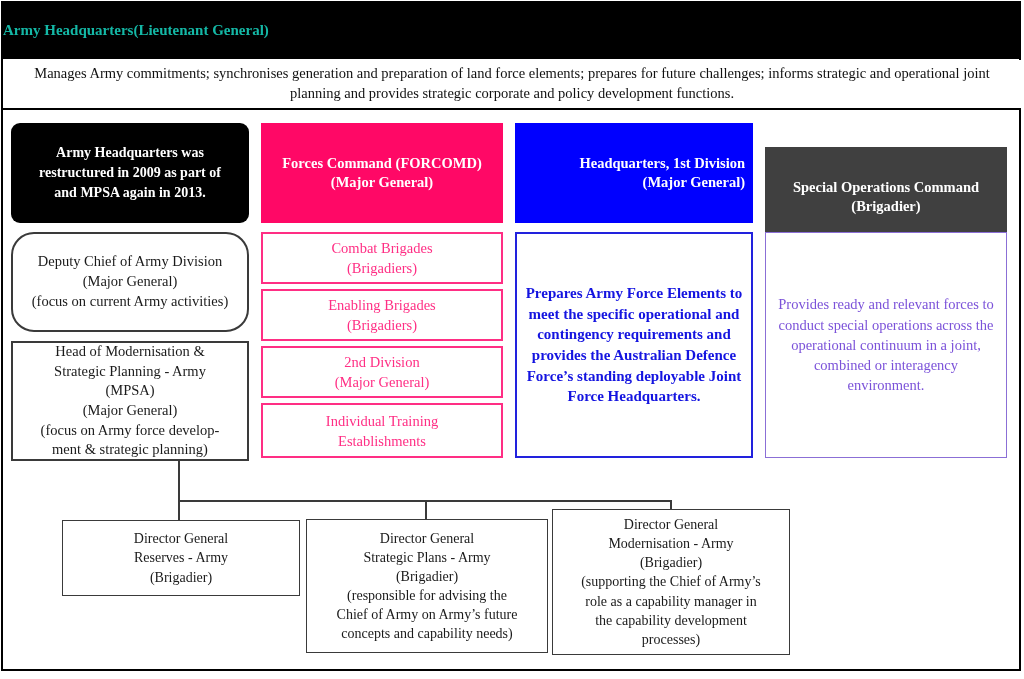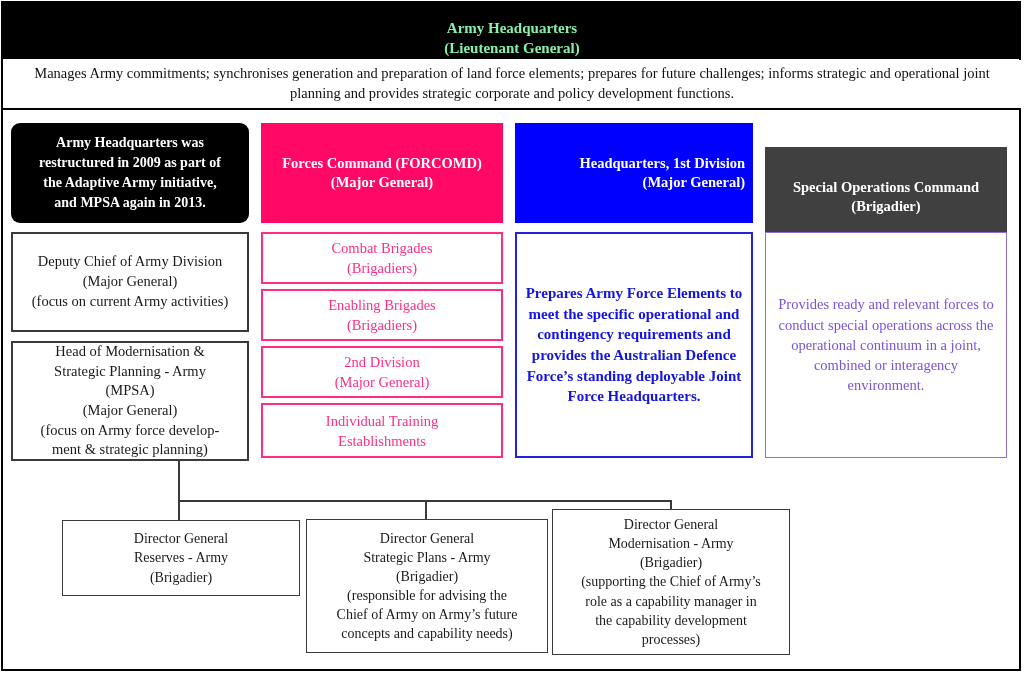--- a/index.html
+++ b/index.html
@@ -28,25 +28,25 @@
     box-sizing: border-box;
   }
   
   .top-banner {
     position: absolute;
     left: 3px;
     top: 3px;
     width: 1018px;
     height: 56px;
     background: #000000;
-    color: #86efac;
-    display: flex;
-    flex-direction: column;
-    align-items: center;
-    justify-content: flex-end;
+    color: #14b8a6;
+    display: flex;
+    flex-direction: row;
+    align-items: center;
+    justify-content: flex-start;
     font-weight: bold;
     font-size: 15px;
     line-height: 1.32;
     text-align: center;
     box-sizing: border-box;
   }
   
   .mission-strip {
     position: absolute;
     left: 3px;
@@ -108,21 +108,21 @@
   .box-line { display: block; }
 
   
   .left-box {
     border: 2px solid #3a3a3a;
     color: #1a1a1a;
     font-size: 14.5px;
     line-height: 1.36;
     padding: 4px 6px;
   }
-  #box-dcoa     { left: 11px; top: 232px; width: 238px; height: 100px; }
+  #box-dcoa     { left: 11px; top: 232px; width: 238px; height: 100px; border-radius: 23px; }
   #box-mpsa     { left: 11px; top: 341px; width: 238px; height: 120px; }
 
   
   .pink-box {
     border: 2px solid #FF2E84;
     color: #FF2E84;
     font-size: 14.5px;
     line-height: 1.38;
     padding: 2px 6px;
   }
@@ -191,21 +191,20 @@
     <span class="box-line">(Lieutenant General)</span>
   </div>
 
   <div class="mission-strip">
     <div class="mission-text">Manages Army commitments; synchronises generation and preparation of land force elements; prepares for future challenges; informs strategic and operational joint planning and provides strategic corporate and policy development functions.</div>
   </div>
 
   <div class="col-header note hdr-note">
     <span class="box-line">Army Headquarters was</span>
     <span class="box-line">restructured in 2009 as part of</span>
-    <span class="box-line">the Adaptive Army initiative,</span>
     <span class="box-line">and MPSA again in 2013.</span>
   </div>
 
   <div class="col-header hdr-forcomd">
     <span class="box-line">Forces Command (FORCOMD)</span>
     <span class="box-line">(Major General)</span>
   </div>
 
   <div class="col-header hdr-div1">
     <span class="box-line">Headquarters, 1st Division</span>

